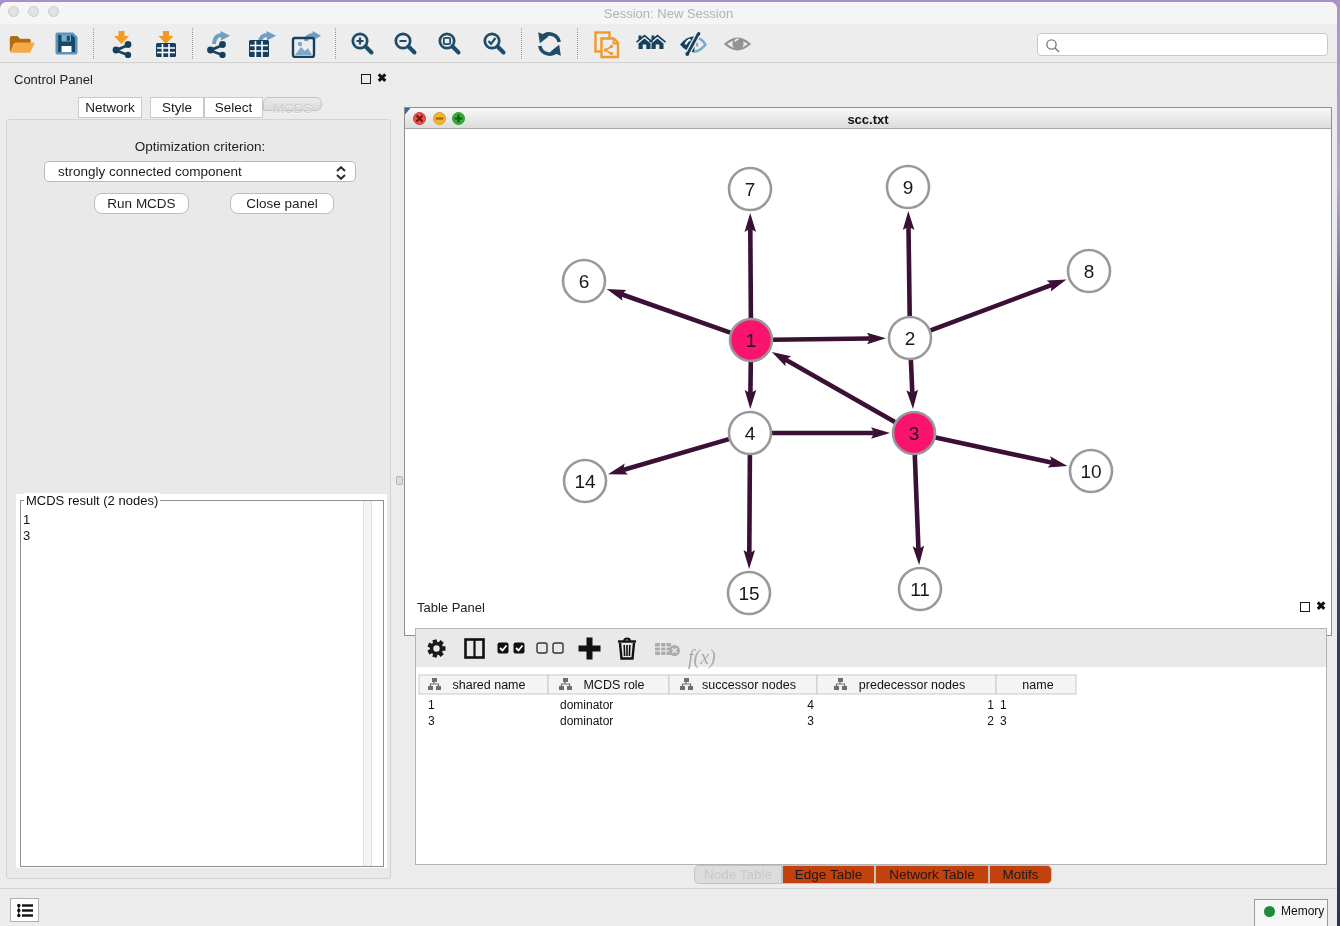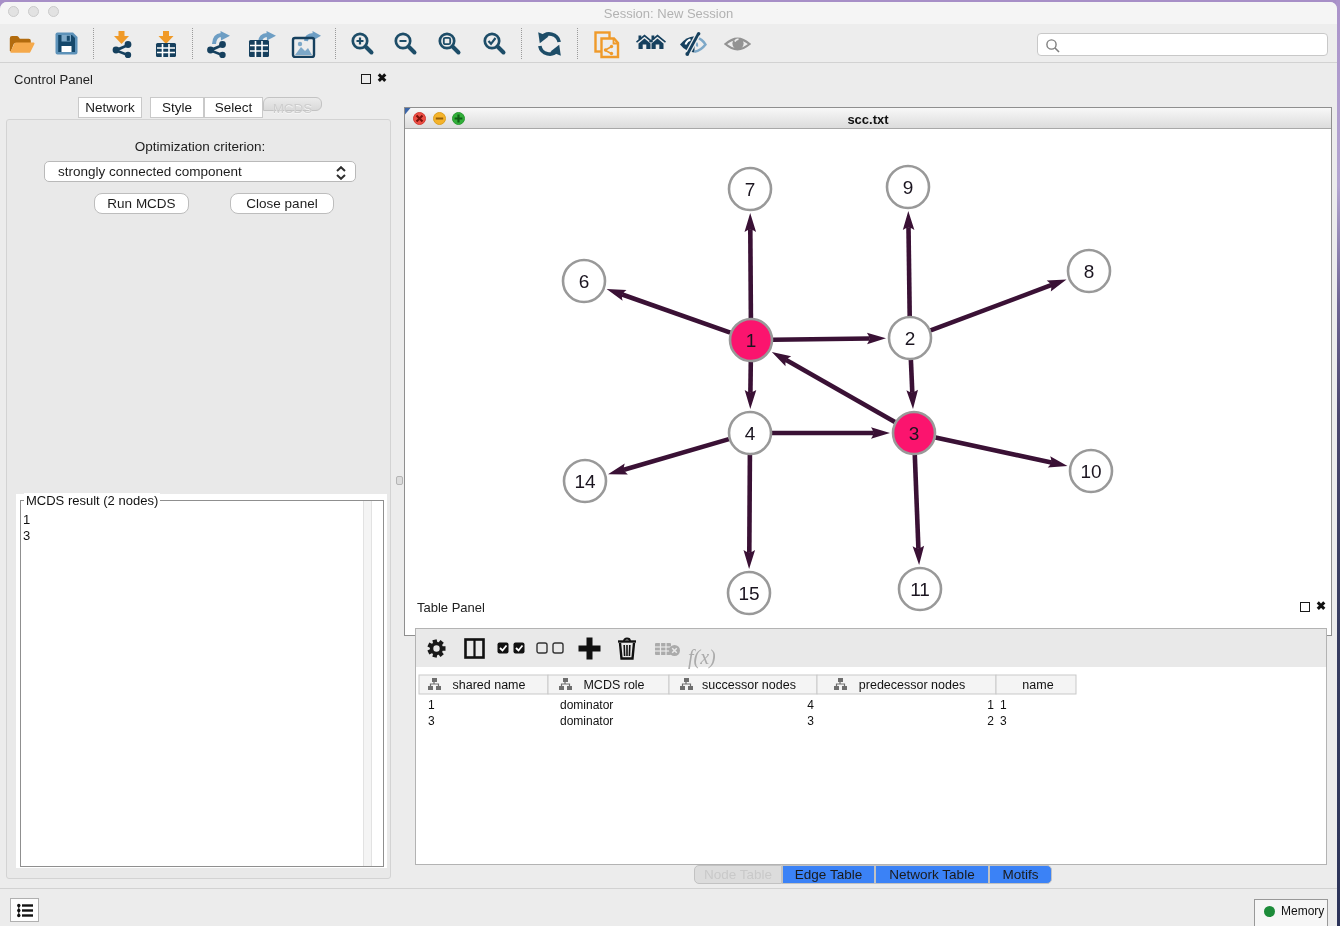--- a/index.html
+++ b/index.html
@@ -49,21 +49,21 @@
 #netpanel { left:404px; top:62px; width:928px; height:529px; border:1px solid #8f8f8f; background:#fff; overflow:hidden;margin-top:43px; }
 #nettitle { left:0; top:0; width:926px; height:21px;
   background:linear-gradient(#f8f8f8,#dcdcdc); border-bottom:1px solid #a8a8a8; }
 .mac { position:absolute; top:4px; width:13px; height:13px; border-radius:50%; }
 #netname { position:absolute; left:0; top:4px; width:926px; text-align:center;
   font-size:13px; font-weight:bold; color:#111; }
 
 #tphead { left:417px; top:598px; font-size:13px; color:#222; }
 #tablebox { left:415px; top:626px; width:912px; height:237px; background:#fff; border:1px solid #b3b3b3; }
 #tabletools { left:0; top:0; width:910px; height:38px; background:#e9e9e9; }
-.tabbot { position:absolute; top:863px; height:19px; border:1px solid #c2c2c2; background:#3b82f6;
+.tabbot { position:absolute; top:863px; height:19px; border:1px solid #c2c2c2; background:#c2410c;
   font-size:13.5px; color:#1a1a1a; text-align:center; line-height:17.5px; }
 
 #statusbar { left:0; top:886px; width:1337px; height:38px; background:#ececec; border-top:1px solid #d2d2d2; }
 #listbtn { position:absolute; left:10px; top:9px; width:29px; height:24px; background:#fdfdfd;
   border:1px solid #b0b0b0; }
 #membtn { position:absolute; left:1254px; top:10px; width:74px; height:34px; background:#f6f6f6;
   border:1px solid #999; font-size:12px; color:#111; }
 </style>
 </head>
 <body>

